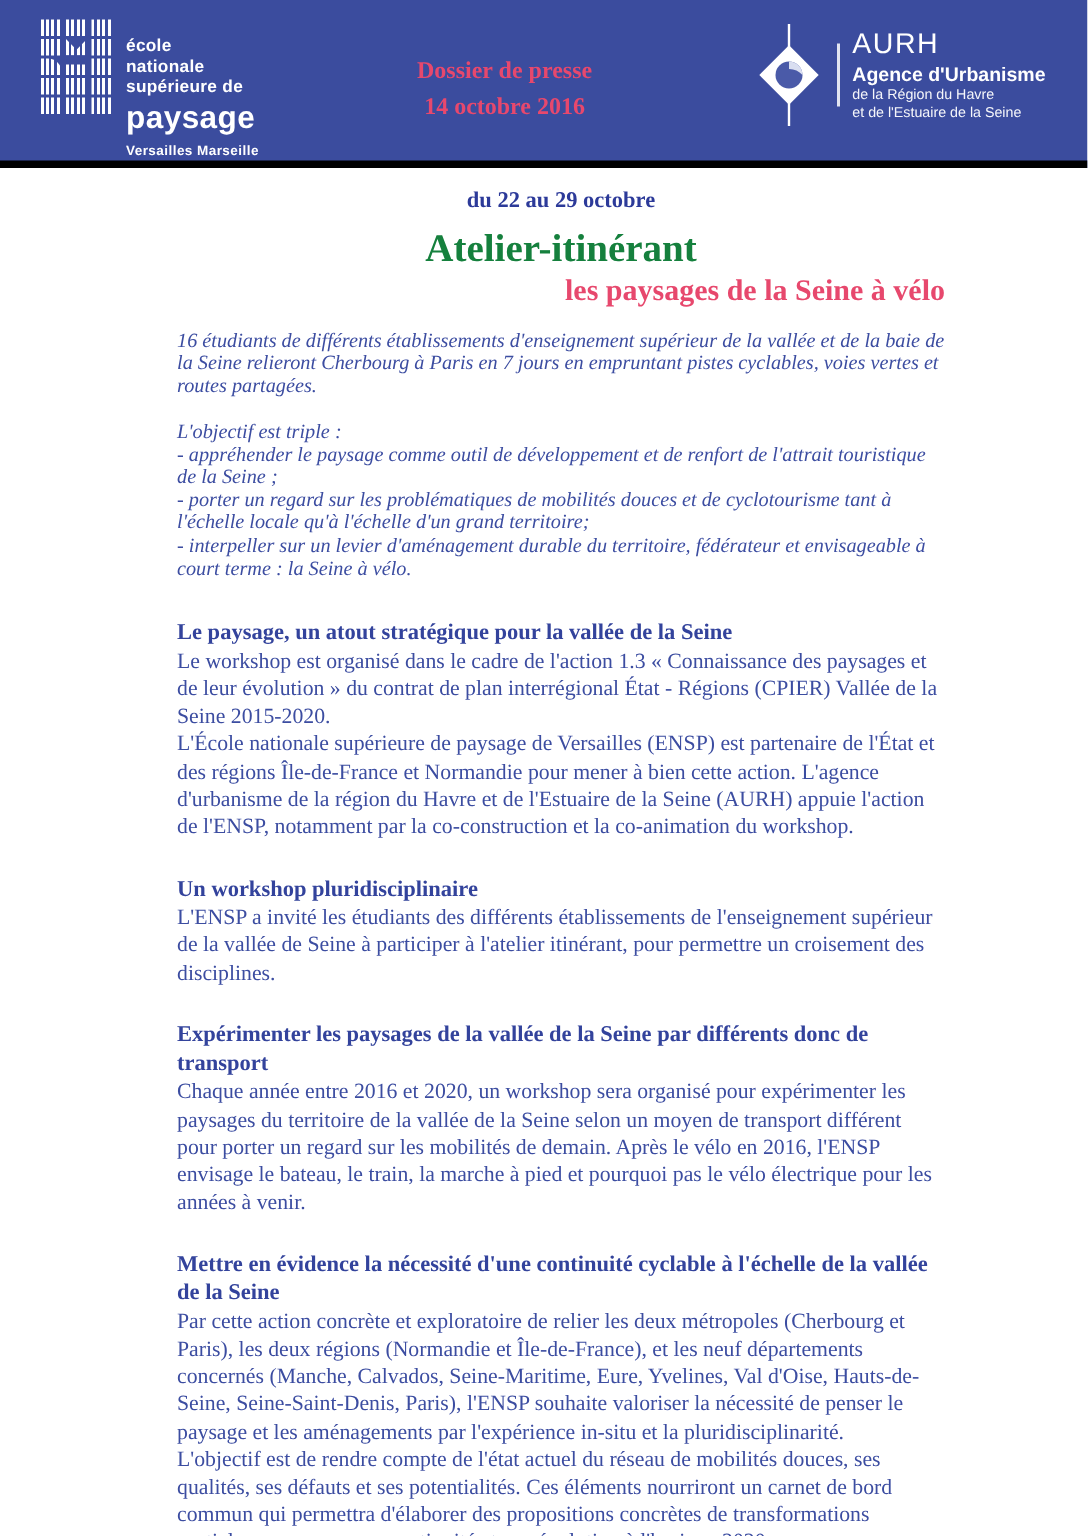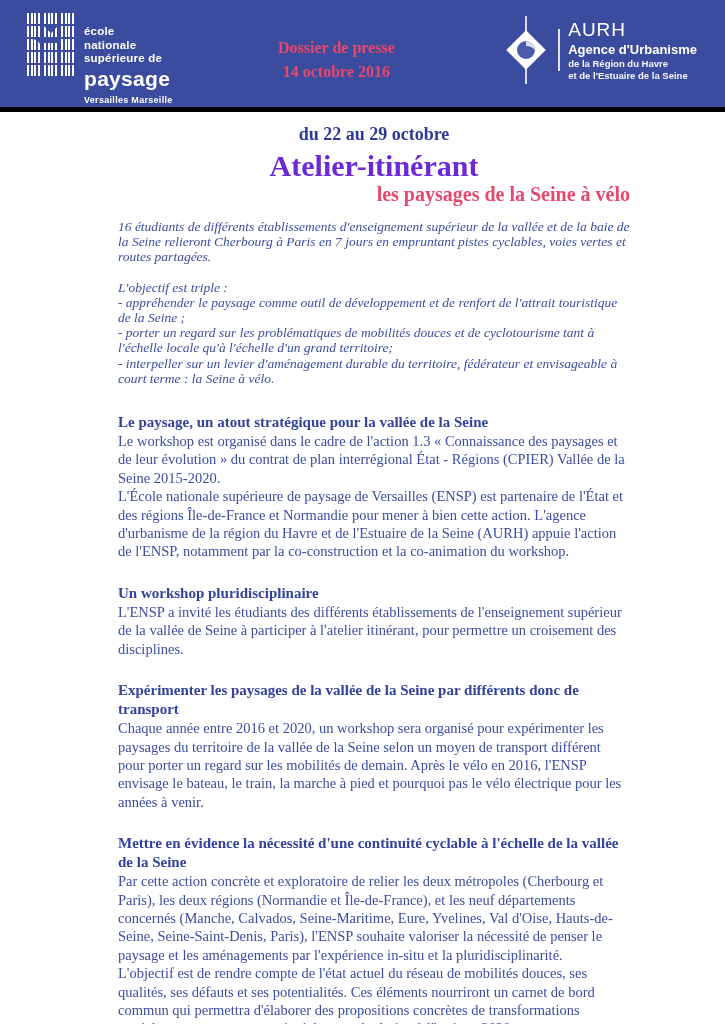--- a/index.html
+++ b/index.html
@@ -53,26 +53,26 @@
     padding-top:36px;
   }
 
   
   .aurh{display:flex;align-items:center;padding:16px 28px 0 0;justify-content:flex-end;}
   .aurh svg{display:block;}
   .aurh-sep{width:2px;height:42px;background:#ffffff;opacity:.85;margin:0 8px 0 6px;}
   .aurh-text{color:#ffffff;font-family:"Liberation Sans",sans-serif;line-height:1;}
   .aurh-name{font-size:19px;letter-spacing:1px;font-weight:normal;}
   .aurh-l1{font-size:13px;font-weight:bold;margin-top:4px;}
-  .aurh-l2,.aurh-l3{font-size:9.5px;font-weight:bold;margin-top:3px;opacity:.95;}
+  .aurh-l2,.aurh-l3{font-size:9.5px;font-weight:normal;margin-top:3px;opacity:.95;}
 
   
   .title-block{width:512px;margin:10px auto 0 118px;text-align:center;}
-  .t-dates{font-size:18px;font-weight:bold;color:#2c3a99;line-height:25px;}
-  .t-main{font-size:30px;font-weight:bold;color:#6d28d9;line-height:33px;margin:2px 0 0;}
+  .t-dates{font-size:15px;font-weight:bold;color:#2c3a99;line-height:25px;}
+  .t-main{font-size:26px;font-weight:bold;color:#15803d;line-height:33px;margin:2px 0 0;}
   .t-sub{font-size:20px;font-weight:bold;color:#e7486d;line-height:24px;text-align:right;}
 
   
   .content{width:512px;margin-left:118px;}
   .intro{font-style:italic;font-size:13.5px;line-height:15.2px;margin-top:13px;}
   .intro p{margin:0;}
   .intro .obj{margin-top:15px;}
 
   section h2{
     font-size:15px;font-weight:bold;color:#33439c;

